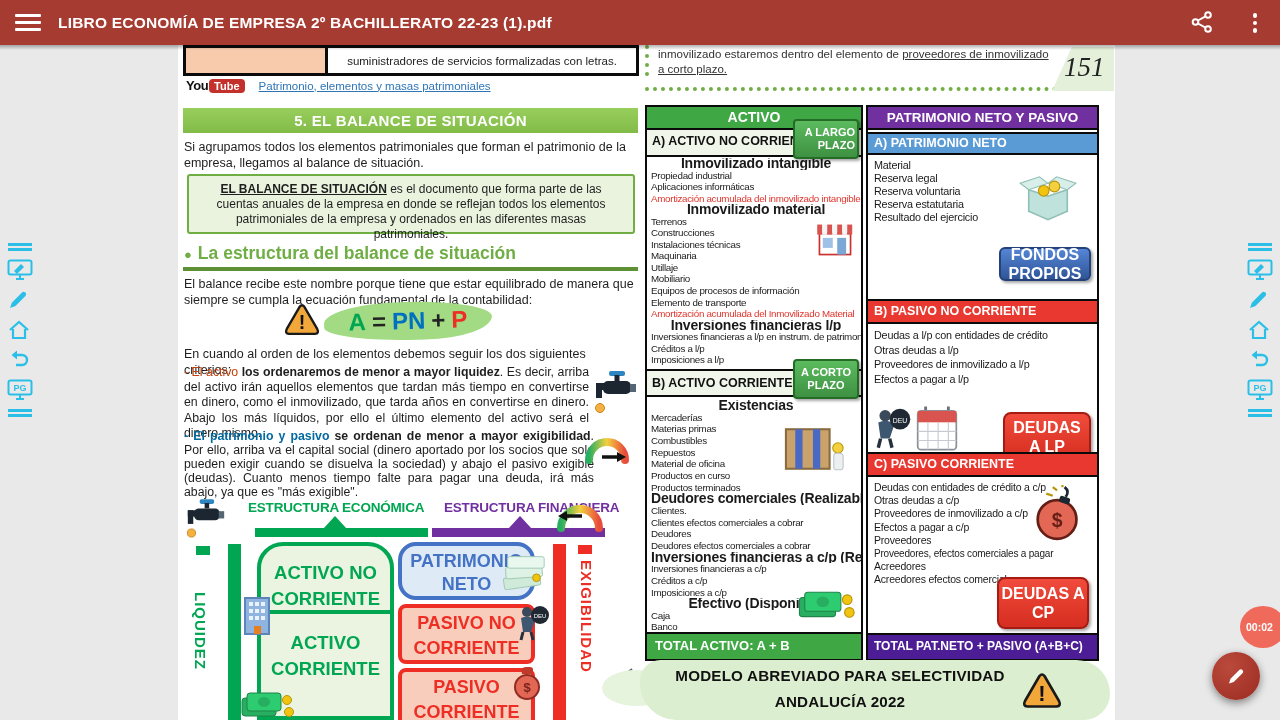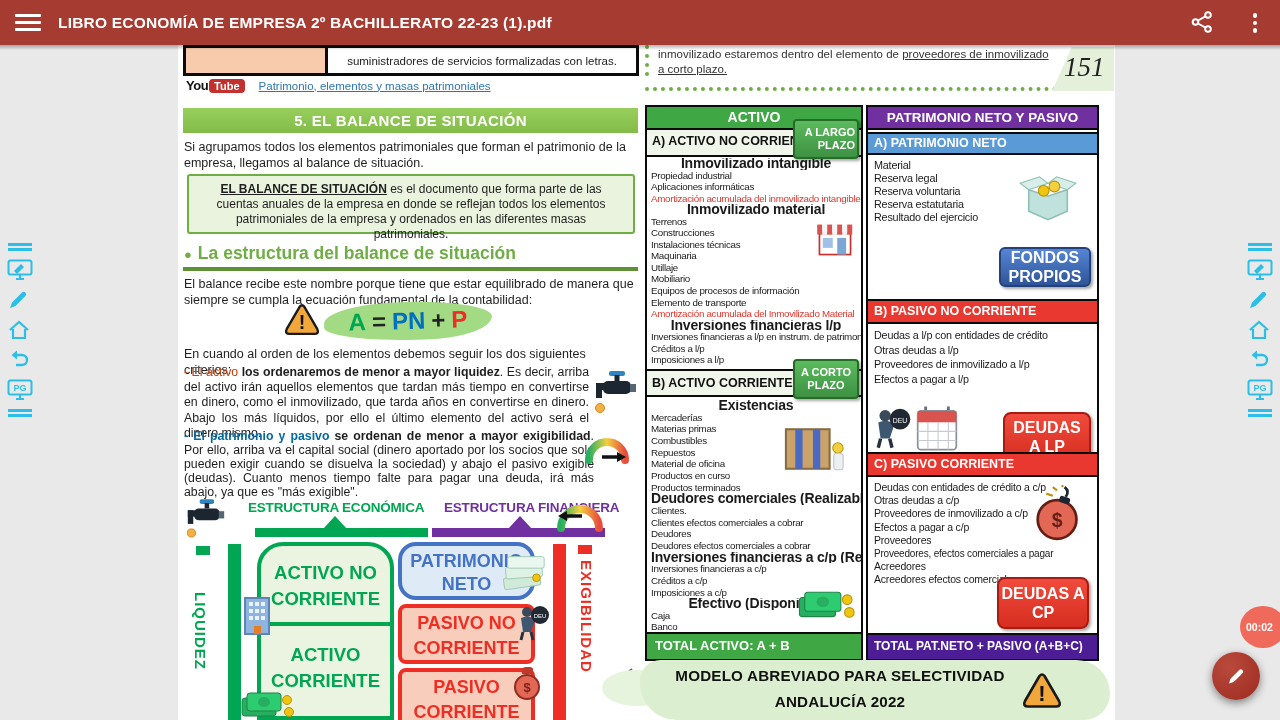--- a/index.html
+++ b/index.html
@@ -51,21 +51,21 @@
   .jp { text-align:justify; }
 
   
   .d-econ { position:absolute; left:248px; top:500px; font-size:13.5px; font-weight:bold; color:#00A651; letter-spacing:-.2px; }
   .d-fin  { position:absolute; left:444px; top:500px; font-size:13.5px; font-weight:bold; color:#7030A0; letter-spacing:-.2px; }
   .br-bar { position:absolute; top:528px; height:9px; }
   .br-tri { position:absolute; top:516px; width:0; height:0; border-left:12px solid transparent; border-right:12px solid transparent; }
   .vtext { writing-mode:vertical-rl; font-weight:bold; font-size:15px; letter-spacing:1px; }
   .dbox { position:absolute; width:137px; text-align:center; font-weight:bold; }
   .anc { left:257px; top:542px; height:178px; border:4px solid #00A651; border-radius:26px 26px 0 0; background:#EAF4E1; color:#00A651; overflow:hidden; }
-  .anc .half1 { height:80px; border-bottom:4px solid #00A651; padding-top:14px; font-size:18.5px; line-height:26px; }
+  .anc .half1 { height:68px; border-bottom:4px solid #00A651; padding-top:14px; font-size:18.5px; line-height:26px; }
   .anc .half2 { padding-top:16px; font-size:18.5px; line-height:26px; }
   .pnb { left:398px; top:542px; height:58px; border:4px solid #4472C4; border-radius:18px; background:#DEEBF7; color:#4472C4; font-size:18px; line-height:23px; padding-top:4px; }
   .pncb { left:398px; top:604px; height:60px; border:4px solid #EE2E24; border-radius:8px; background:#F8CDBB; color:#EE2E24; font-size:18px; line-height:25px; padding-top:3px; }
   .pcb { left:398px; top:668px; height:62px; border:4px solid #EE2E24; border-radius:8px; background:#F8CDBB; color:#EE2E24; font-size:18px; line-height:25px; padding-top:3px; }
 
   
   .bcol { position:absolute; top:105px; background:#fff; border:2px solid #0B0B0B; }
   .col1 { left:645px; width:218px; height:556px; }
   .col2 { left:866px; width:233px; height:556px; }
   .thead { position:absolute; left:0; width:100%; color:#fff; font-weight:bold; text-align:center; border-bottom:2px solid #0B0B0B; }
@@ -363,21 +363,21 @@
         <div class="trow" style="line-height:13px;">Reserva estatutaria</div>
         <div class="trow" style="line-height:13px;">Resultado del ejercicio</div>
       </div>
     <svg class="abs" style="left:150px; top:55px;" width="60" height="64" viewBox="0 0 56 56">
       <path d="M10 24 L28 30 L46 24 L46 44 L28 52 L10 44 Z" fill="#BFE3DC" stroke="#8FBFB5" stroke-width="1.5"></path>
       <path d="M10 24 L2 18 L20 12 L28 18 Z" fill="#D8EEE9" stroke="#8FBFB5"></path>
       <path d="M46 24 L54 18 L36 12 L28 18 Z" fill="#D8EEE9" stroke="#8FBFB5"></path>
       <circle cx="24" cy="25" r="5" fill="#F1C40F" stroke="#B7950B"></circle>
         <circle cx="34" cy="21" r="5" fill="#F4D03F" stroke="#B7950B"></circle>
     </svg>
-    <div class="badge-b" style="right:6px; top:140px; width:92px; height:40px;">FONDOS PROPIOS</div>
+    <div class="badge-b" style="right:6px; top:140px; width:92px; height:34px;">FONDOS PROPIOS</div>
     <div class="subrow2" style="top:192px; height:25px; background:#E8382F; font-size:12.5px; line-height:21px; padding-left:6px;">B) PASIVO NO CORRIENTE</div>
     <div class="tlist plist" style="left:0; top:221px; width:229px; padding-left:6px;">
 
     <div class="trow" style="line-height:14.5px;">Deudas a l/p con entidades de crédito</div>
         <div class="trow" style="line-height:14.5px;">Otras deudas a l/p</div>
         <div class="trow" style="line-height:14.5px;">Proveedores de inmovilizado a l/p</div>
         <div class="trow" style="line-height:14.5px;">Efectos a pagar a l/p</div>
       </div>
     <svg class="abs" style="left:4px; top:295px;" width="40" height="48" viewBox="0 0 34 42">
       <circle cx="11" cy="12" r="5" fill="#3B4A5A"></circle>

